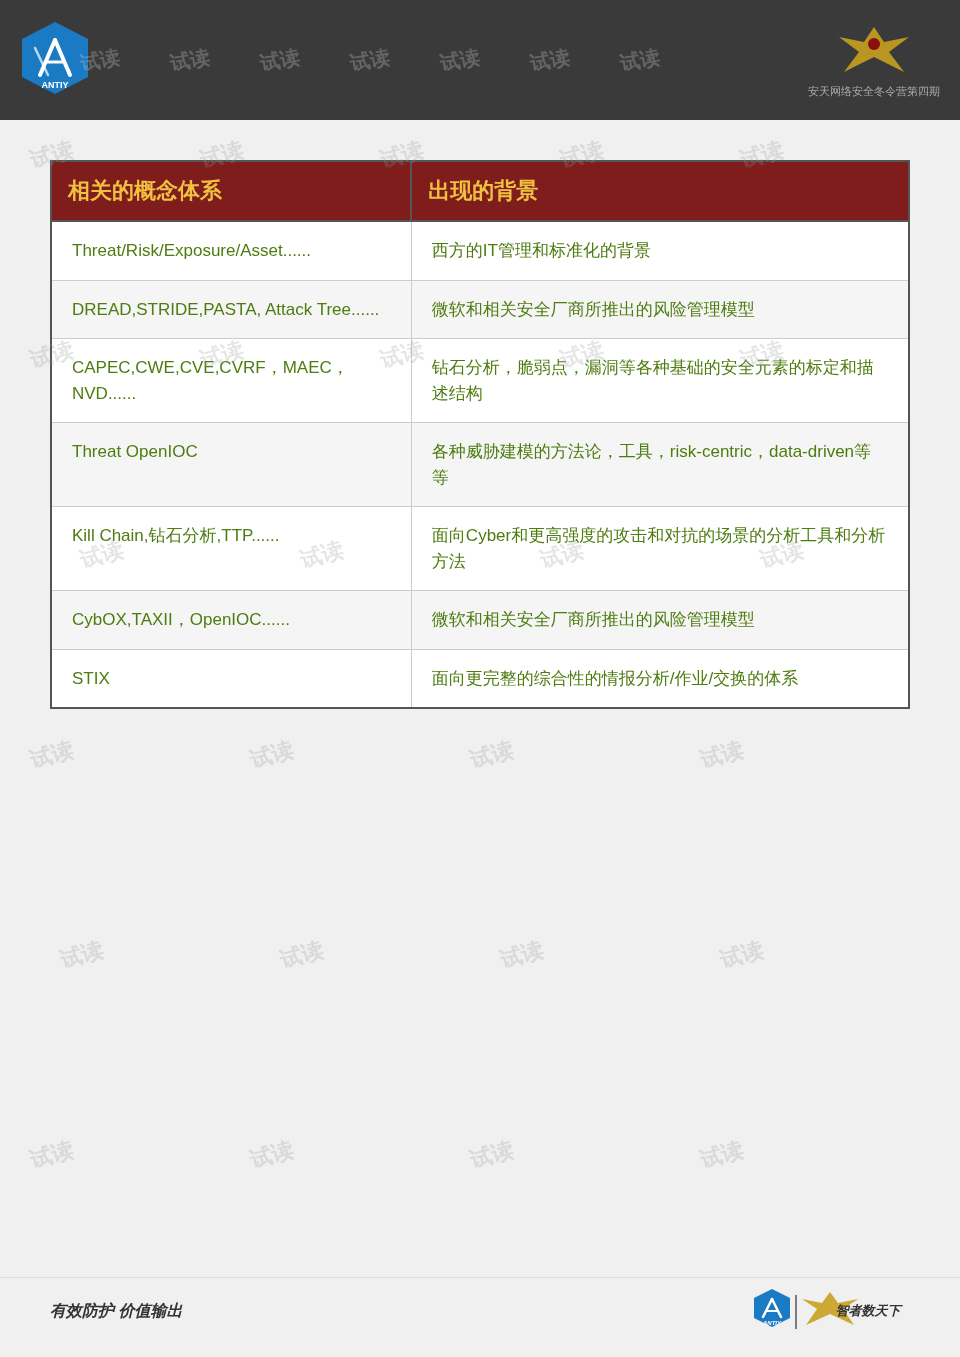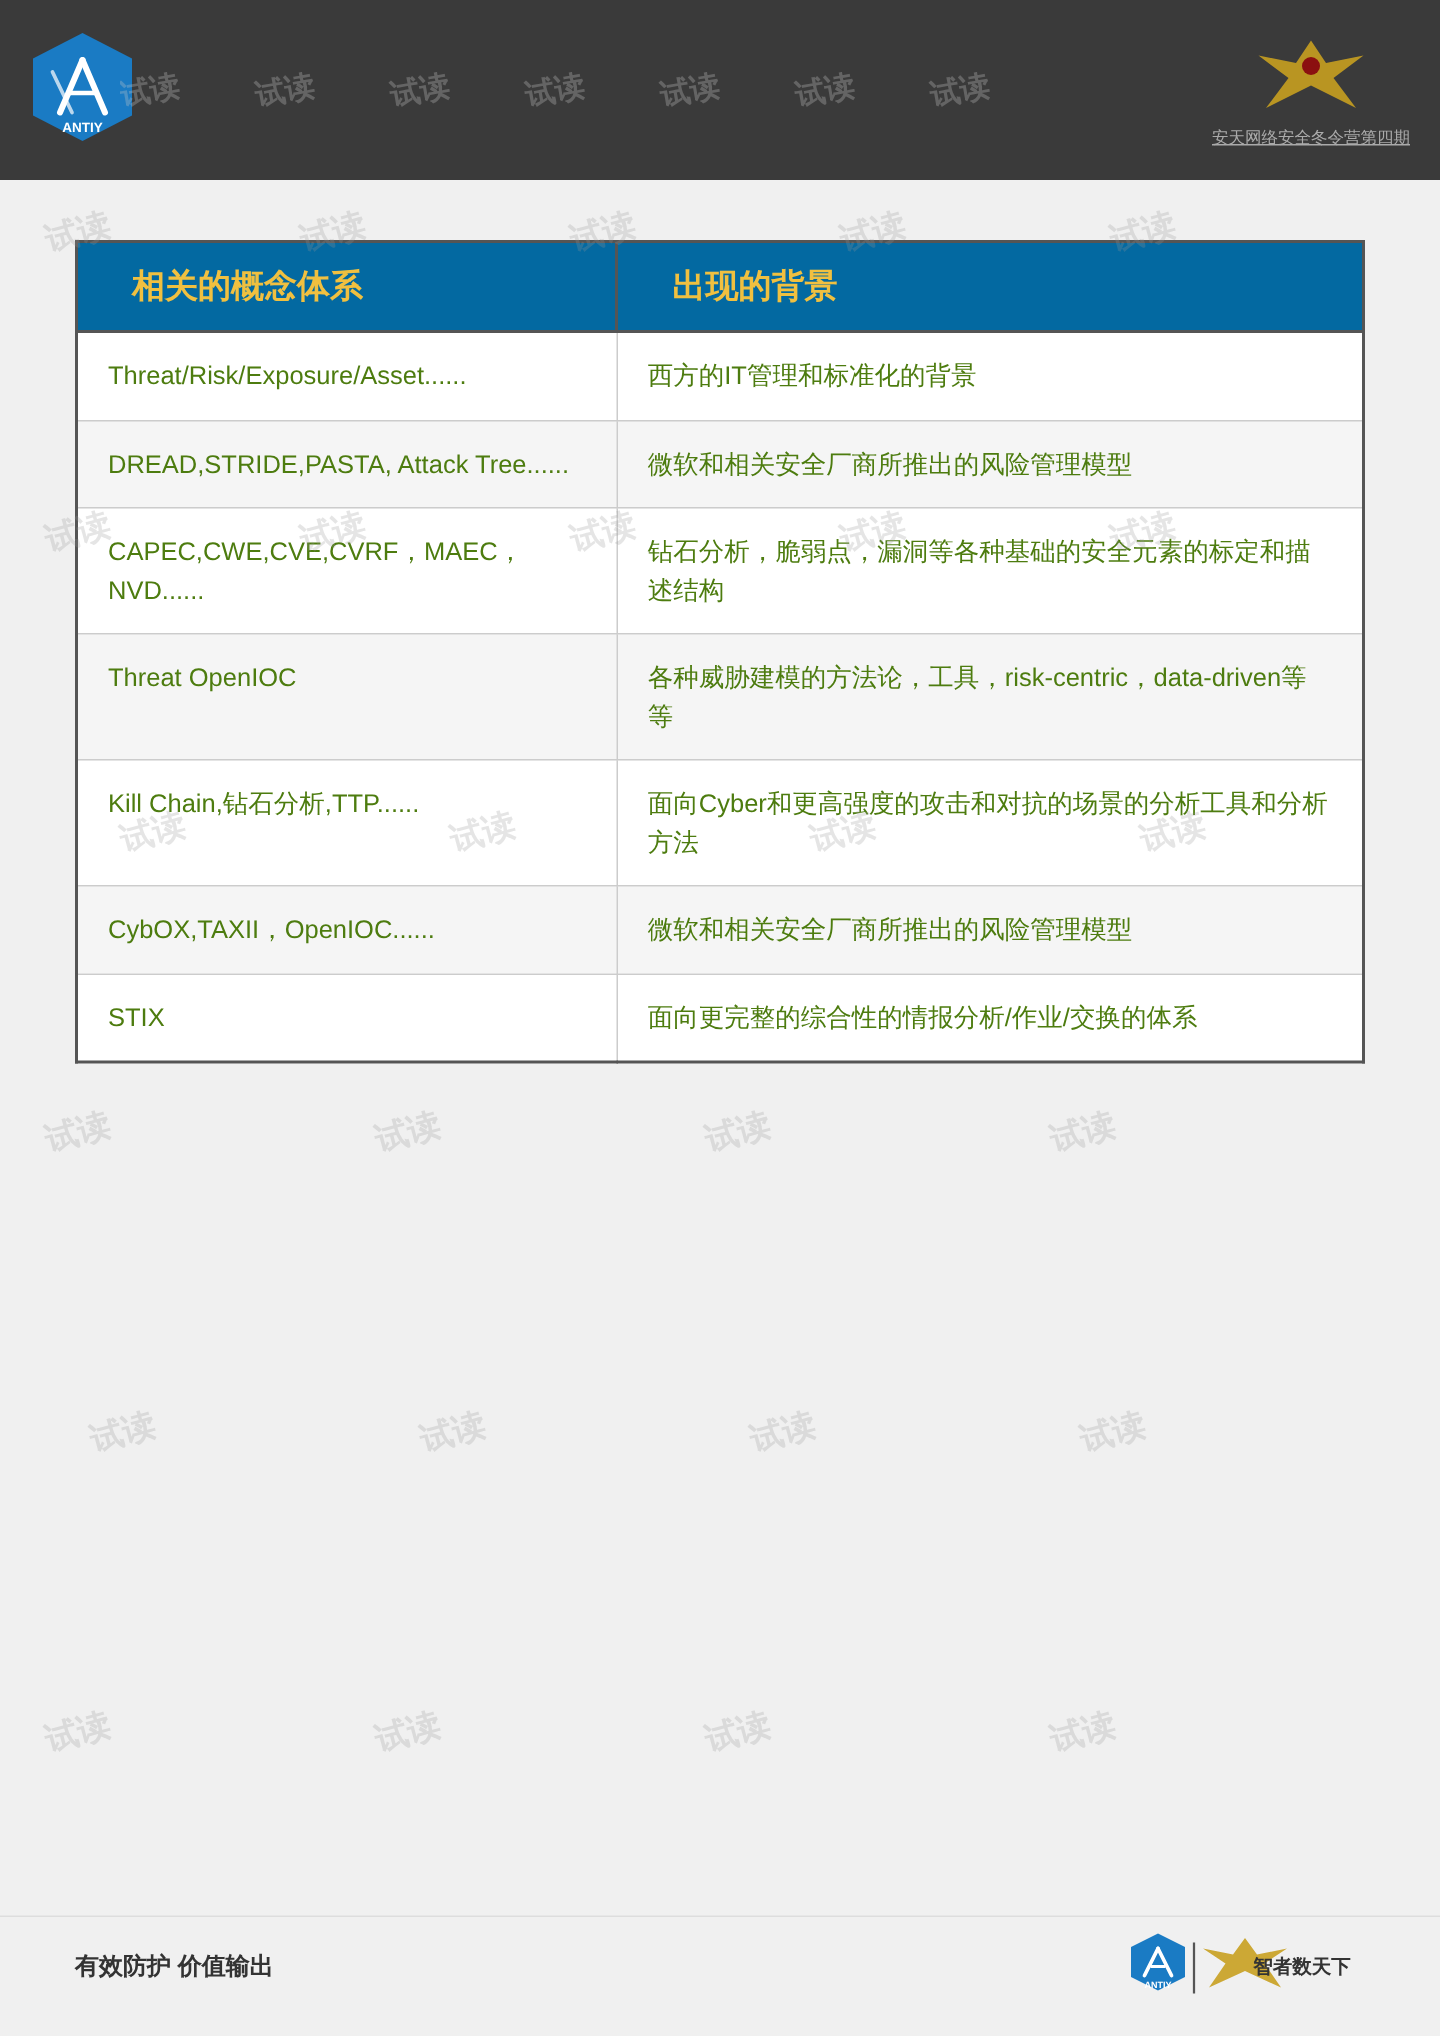--- a/index.html
+++ b/index.html
@@ -50,44 +50,43 @@
     .header-brand-right {
       display: flex;
       flex-direction: column;
       align-items: center;
     }
 
     .brand-subtitle {
       color: #aaa;
       font-size: 11px;
       margin-top: 2px;
-      text-decoration: underline;
     }
 
     
     .content-area {
       padding: 40px 50px;
       background: #f0f0f0;
       min-height: calc(1357px - 120px - 80px);
     }
 
     
     .main-table {
       width: 100%;
       border-collapse: collapse;
       border: 2px solid #555;
       background: white;
     }
 
     .main-table th {
-      background: #0369a1;
+      background: #7f1d1d;
       color: #f0c040;
       font-size: 22px;
       font-weight: bold;
-      padding: 14px 36px;
+      padding: 14px 16px;
       text-align: left;
       border: 2px solid #555;
       margin-left: 32px;
     }
 
     .main-table td {
       padding: 16px 20px;
       border: 1px solid #ccc;
       font-size: 17px;
       vertical-align: top;
@@ -114,20 +113,21 @@
 
     
     .footer {
       height: 68px;
       background: #f0f0f0;
       display: flex;
       align-items: center;
       justify-content: space-between;
       padding: 0 50px;
       border-top: 1px solid #ddd;
+      font-style: italic;
     }
 
     .footer-slogan {
       font-size: 16px;
       color: #333;
       font-weight: bold;
     }
 
     .footer-brand {
       display: flex;

